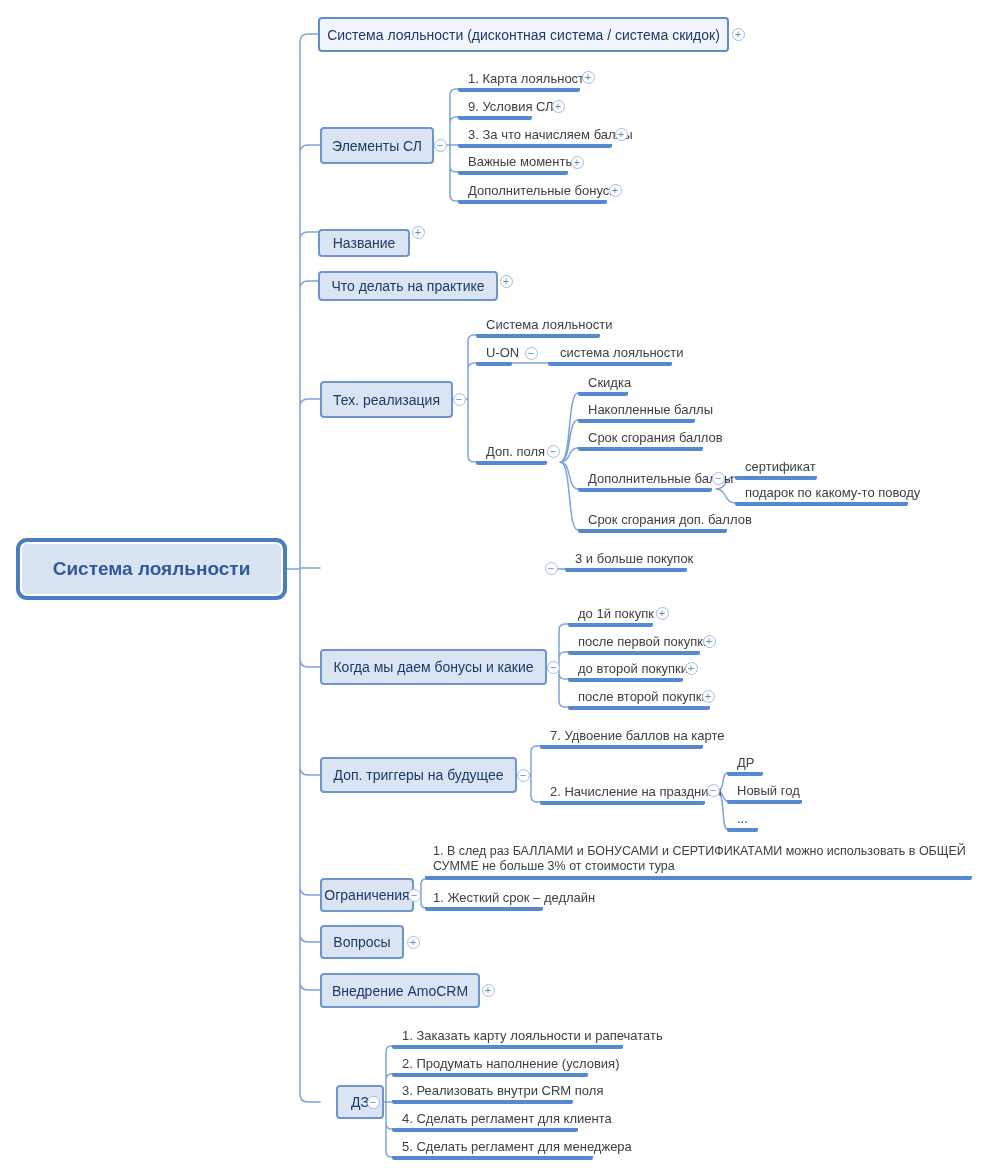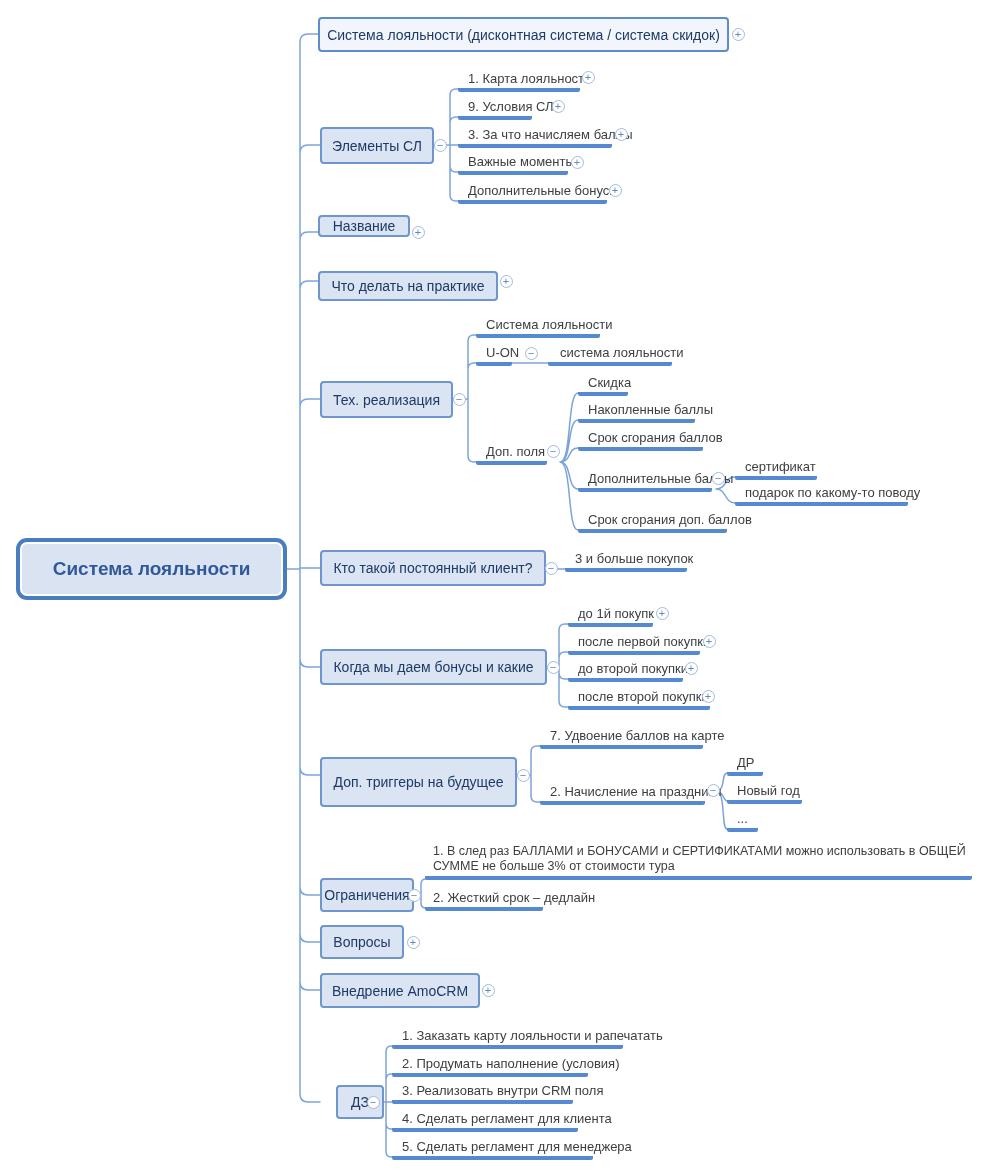--- a/index.html
+++ b/index.html
@@ -83,36 +83,35 @@
   </svg>
 
   <div class="root" style="left:16px;top:538px;width:271px;height:62px">Система лояльности</div>
 
   <div class="box hl" style="left:318px;top:17px;width:411px;height:35px">Система лояльности (дисконтная система / система скидок)</div>
   <span class="toggle" style="left:731.5px;top:27.5px">+</span>
 
   <div class="box" style="left:320px;top:127px;width:114px;height:37px">Элементы СЛ</div>
   <span class="toggle" style="left:433.5px;top:138.5px">−</span>
 
-  <div class="box" style="left:318px;top:215px;width:92px;height:22px">Название</div>
+  <div class="box" style="left:318px;top:229px;width:92px;height:28px">Название</div>
   <span class="toggle" style="left:411.5px;top:225.5px">+</span>
 
   <div class="box" style="left:318px;top:271px;width:180px;height:30px">Что делать на практике</div>
   <span class="toggle" style="left:499.5px;top:274.5px">+</span>
 
   <div class="box" style="left:320px;top:381px;width:133px;height:37px">Тех. реализация</div>
   <span class="toggle" style="left:452.5px;top:392.5px">−</span>
 
-  <div class="box" style="left:320px;top:550px;width:226px;height:36px">Кто такой постоянный клиент?</div>
   <span class="toggle" style="left:544.5px;top:561.5px">−</span>
 
   <div class="box" style="left:320px;top:649px;width:227px;height:36px">Когда мы даем бонусы и какие</div>
   <span class="toggle" style="left:546.5px;top:660.5px">−</span>
 
-  <div class="box" style="left:320px;top:757px;width:197px;height:50px">Доп. триггеры на будущее</div>
+  <div class="box" style="left:320px;top:757px;width:197px;height:36px">Доп. триггеры на будущее</div>
   <span class="toggle" style="left:516.5px;top:768.5px">−</span>
 
   <div class="box" style="left:320px;top:878px;width:94px;height:34px">Ограничения</div>
   <span class="toggle" style="left:407.5px;top:888.5px">−</span>
 
   <div class="box" style="left:320px;top:925px;width:84px;height:34px">Вопросы</div>
   <span class="toggle" style="left:406.5px;top:935.5px">+</span>
 
   <div class="box" style="left:320px;top:973px;width:160px;height:35px">Внедрение AmoCRM</div>
   <span class="toggle" style="left:481.5px;top:983.5px">+</span>
@@ -158,21 +157,21 @@
   <span class="toggle" style="left:701.5px;top:689.5px">+</span>
 
   <div class="leaf" style="left:540px;top:728px;width:163px">7. Удвоение баллов на карте</div>
   <div class="leaf" style="left:540px;top:784px;width:165px">2. Начисление на праздники</div>
   <span class="toggle" style="left:706.5px;top:783.5px">−</span>
   <div class="leaf" style="left:727px;top:755px;width:36px">ДР</div>
   <div class="leaf" style="left:727px;top:783px;width:75px">Новый год</div>
   <div class="leaf" style="left:727px;top:811px;width:31px">...</div>
 
   <div class="leaf wrap" style="left:425px;top:844px;width:547px">1. В след раз БАЛЛАМИ и БОНУСАМИ и СЕРТИФИКАТАМИ можно использовать в ОБЩЕЙ СУММЕ не больше 3% от стоимости  тура</div>
-  <div class="leaf" style="left:425px;top:890px;width:118px;padding-left:8px">2. Жесткий срок – дедлайн</div>
+  <div class="leaf" style="left:425px;top:890px;width:118px;padding-left:8px">1. Жесткий срок – дедлайн</div>
 
   <div class="leaf" style="left:392px;top:1028px;width:231px">1. Заказать карту лояльности и рапечатать</div>
   <div class="leaf" style="left:392px;top:1056px;width:196px">2. Продумать наполнение (условия)</div>
   <div class="leaf" style="left:392px;top:1083px;width:181px">3. Реализовать внутри CRM поля</div>
   <div class="leaf" style="left:392px;top:1111px;width:186px">4. Сделать регламент для клиента</div>
   <div class="leaf" style="left:392px;top:1139px;width:201px">5. Сделать регламент для менеджера</div>
 
 </div>
 
 </body></html>

